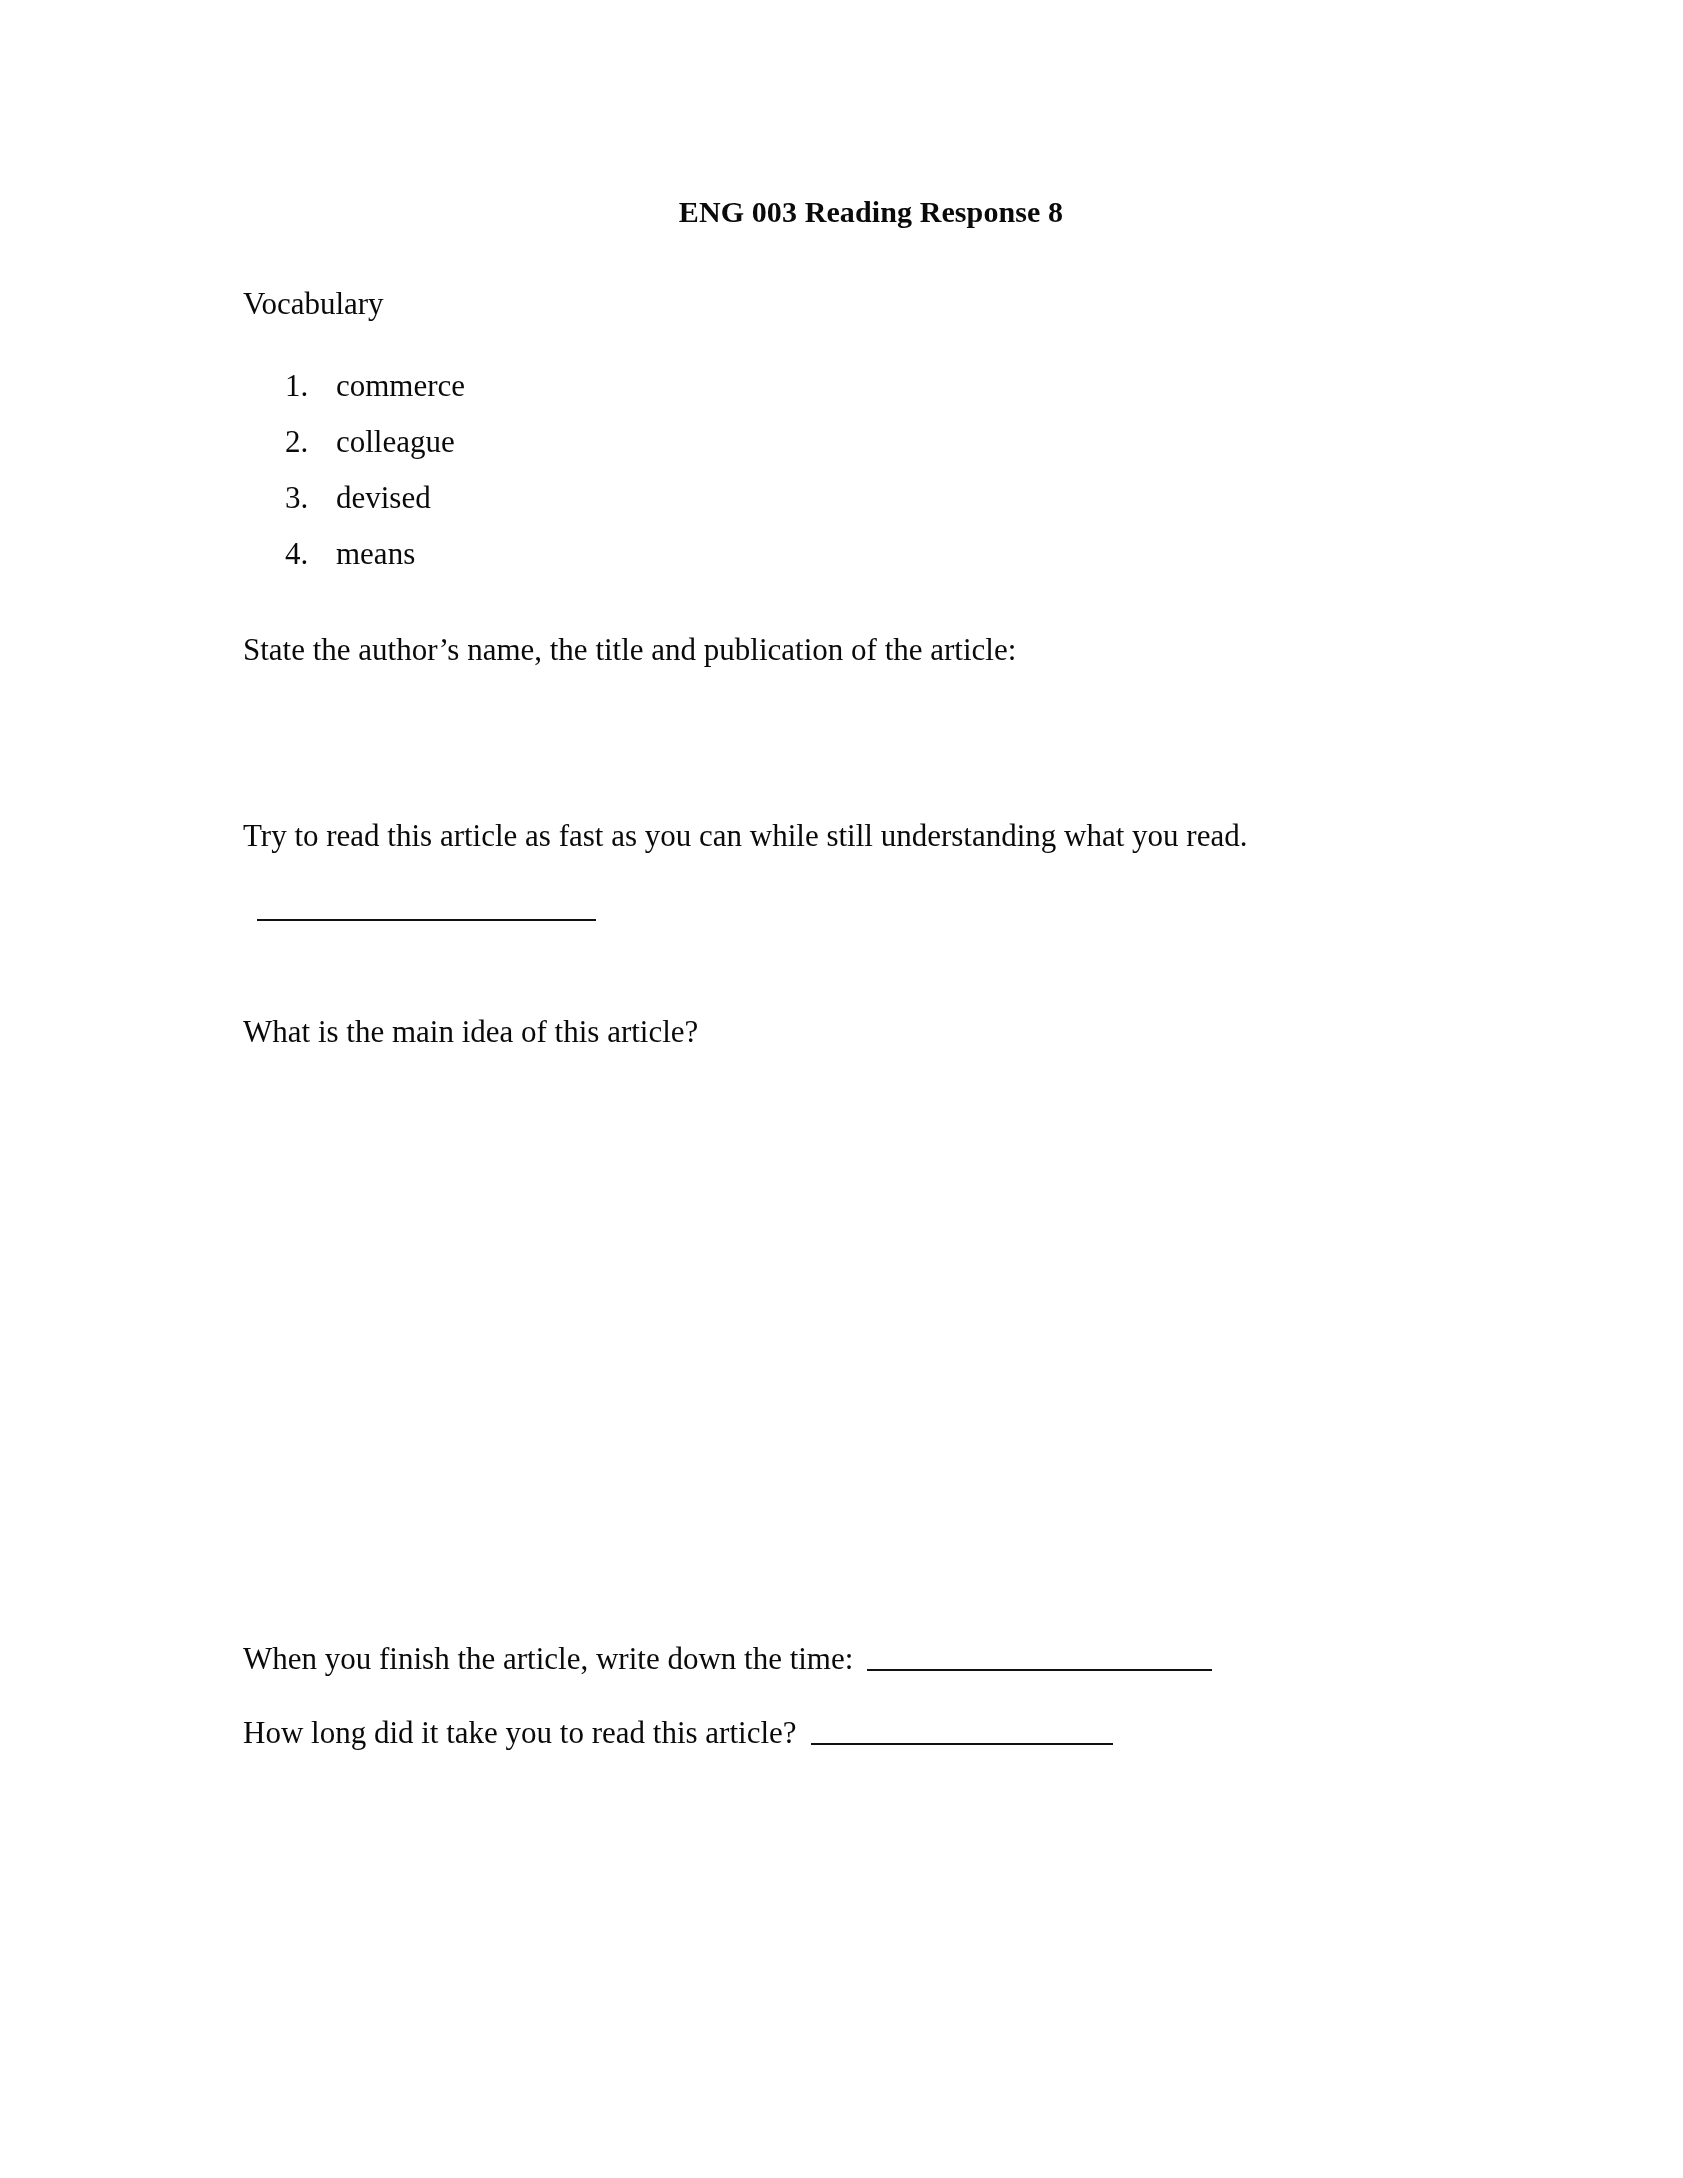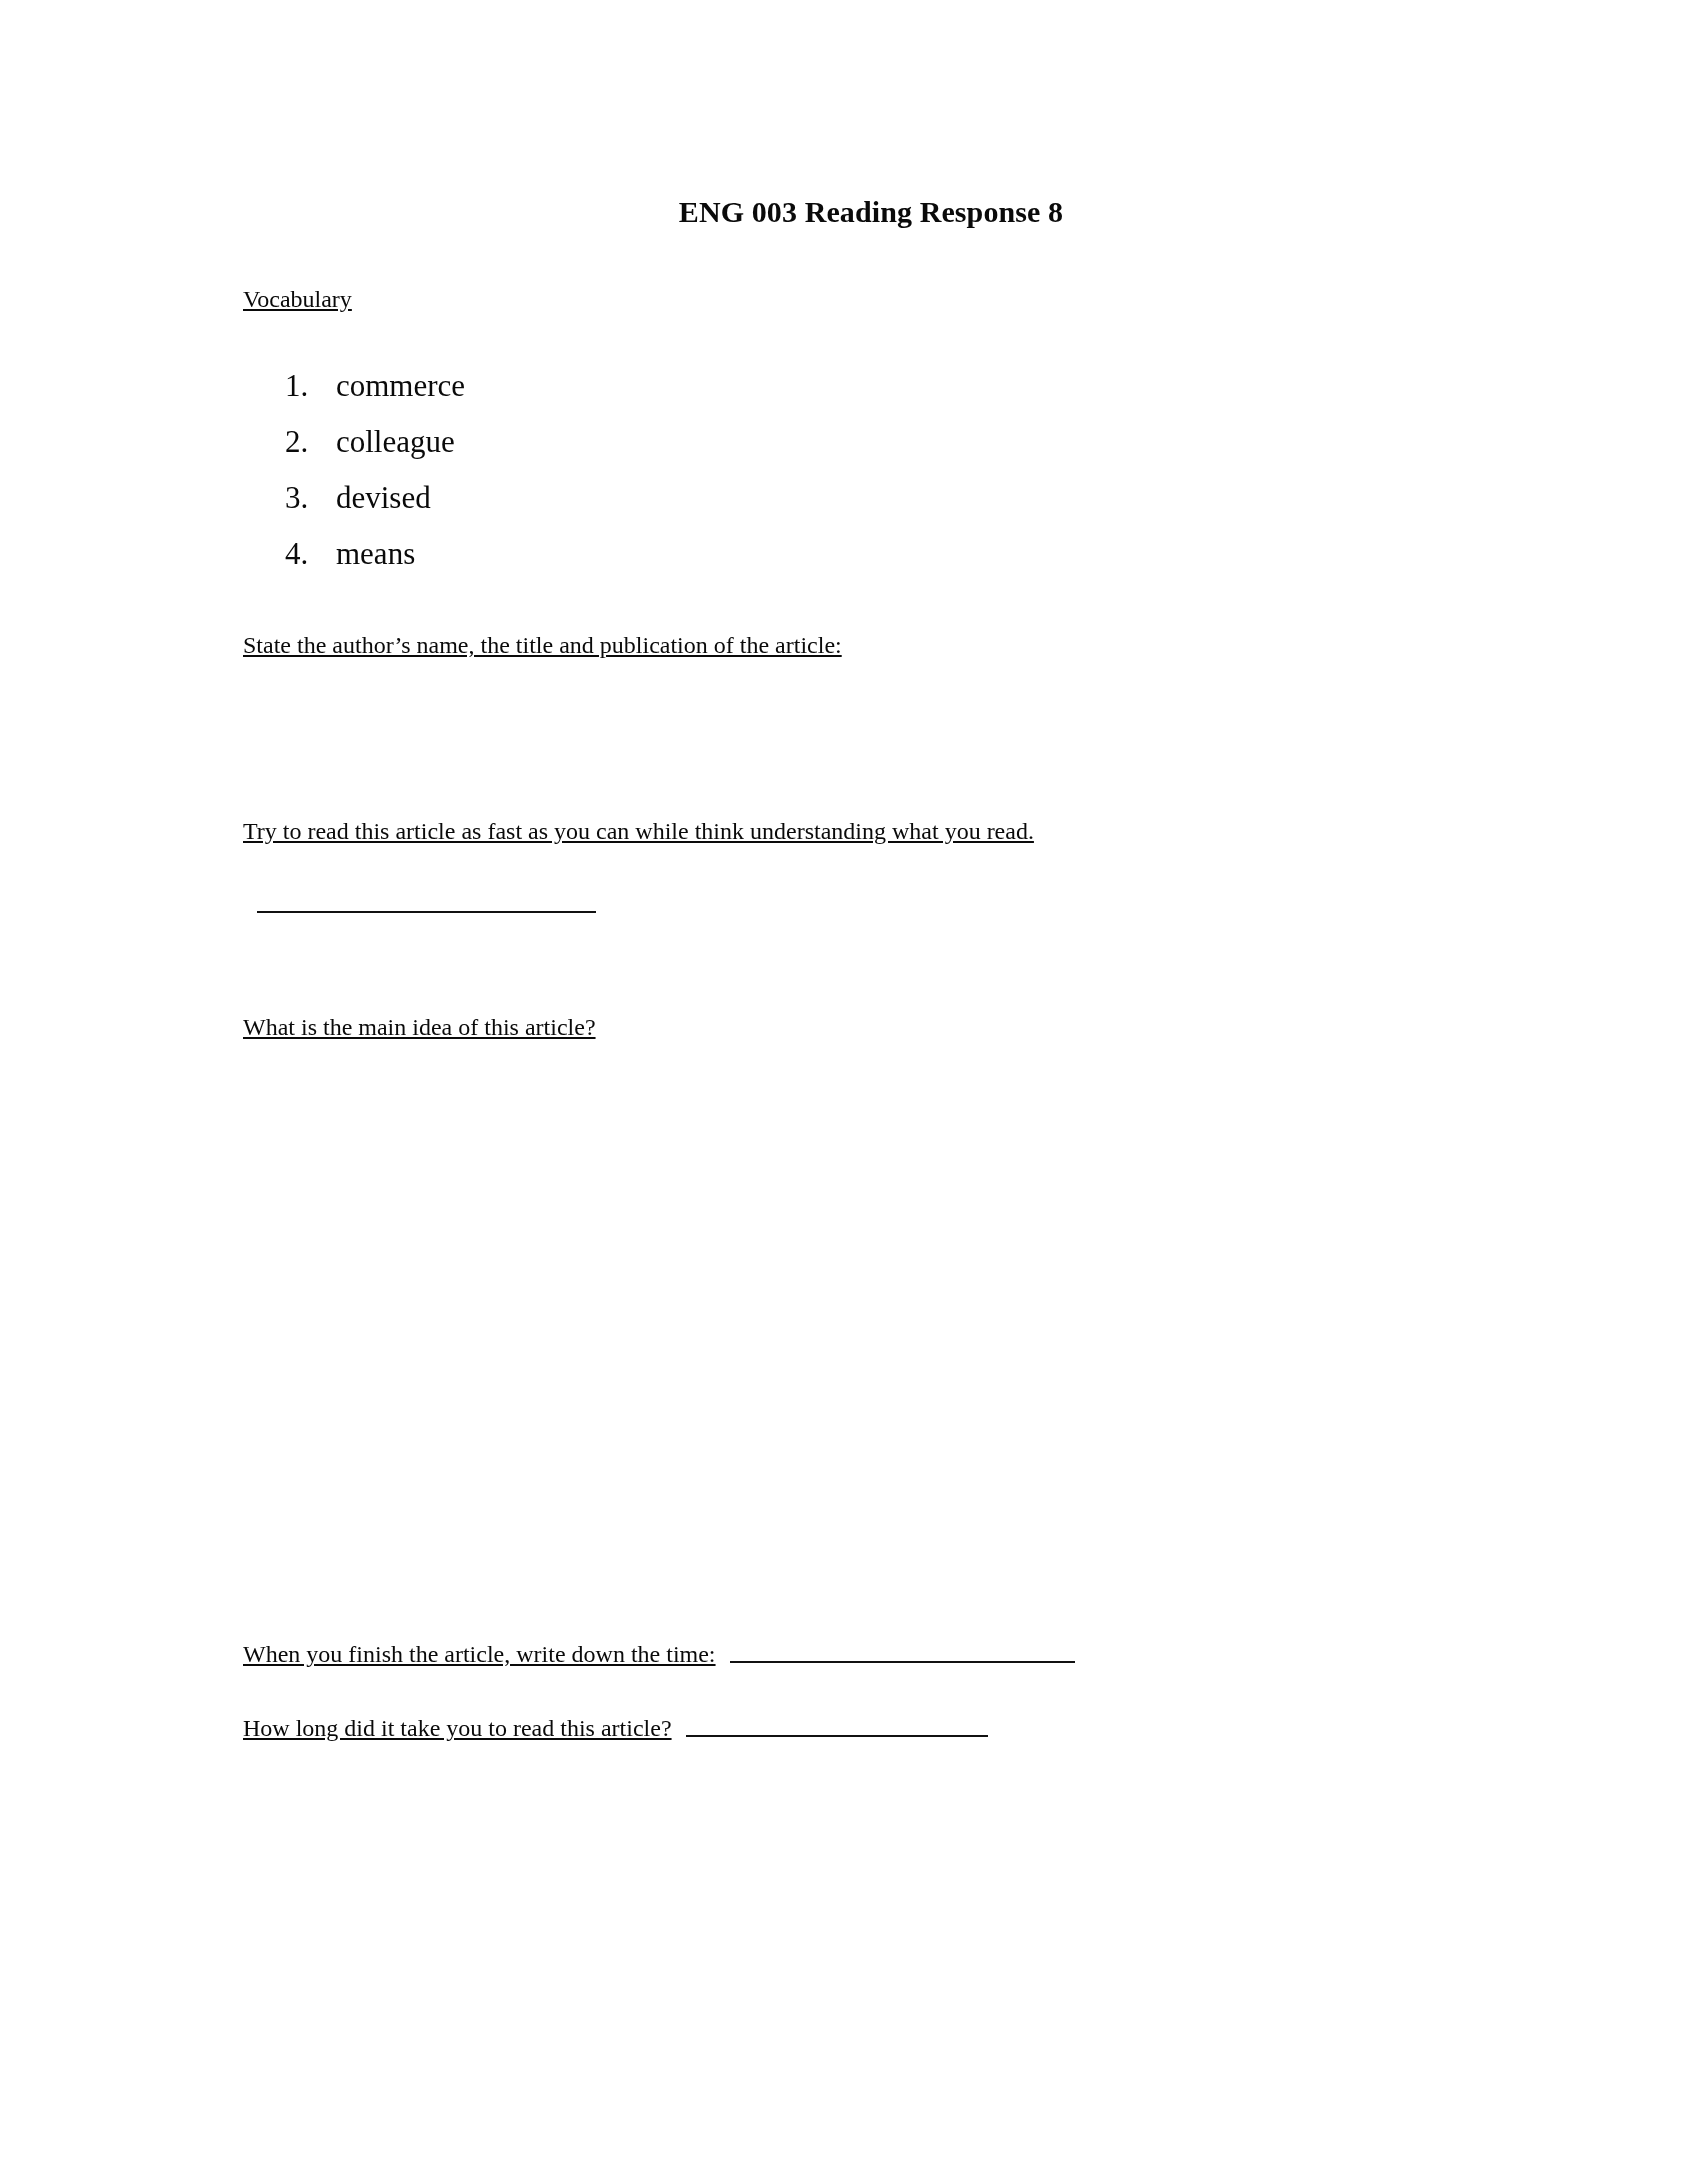--- a/index.html
+++ b/index.html
@@ -42,24 +42,23 @@
     font-size: 30px;
     letter-spacing: 0.1px;
     line-height: 1;
     padding-left: 59px;
   }
 
   
   .line {
     position: absolute;
     left: 243px;
-    font-size: 24px;
+    font-size: 31px;
     line-height: 1.15;
     white-space: nowrap;
-    text-decoration: underline;
   }
 
   .heading-vocab { top: 270px; }
 
   
   .vocab-list {
     position: absolute;
     left: 285px;
     top: 342px;
     margin: 0;
@@ -130,21 +129,21 @@
         <span class="vocab-word">devised</span>
       </li>
       <li>
         <span class="vocab-num">4.</span>
         <span class="vocab-word">means</span>
       </li>
     </ol>
 
     <div class="line q-author">State the author’s name, the title and publication of the article:</div>
 
-    <div class="line q-tryfast">Try to read this article as fast as you can while think understanding what you read.</div>
+    <div class="line q-tryfast">Try to read this article as fast as you can while still understanding what you read.</div>
 
     <div class="line q-startread">
       <span class="blank blank-start"></span>
     </div>
 
     <div class="line q-mainidea">What is the main idea of this article?</div>
 
 
 
     <div class="line q-finishtime">

